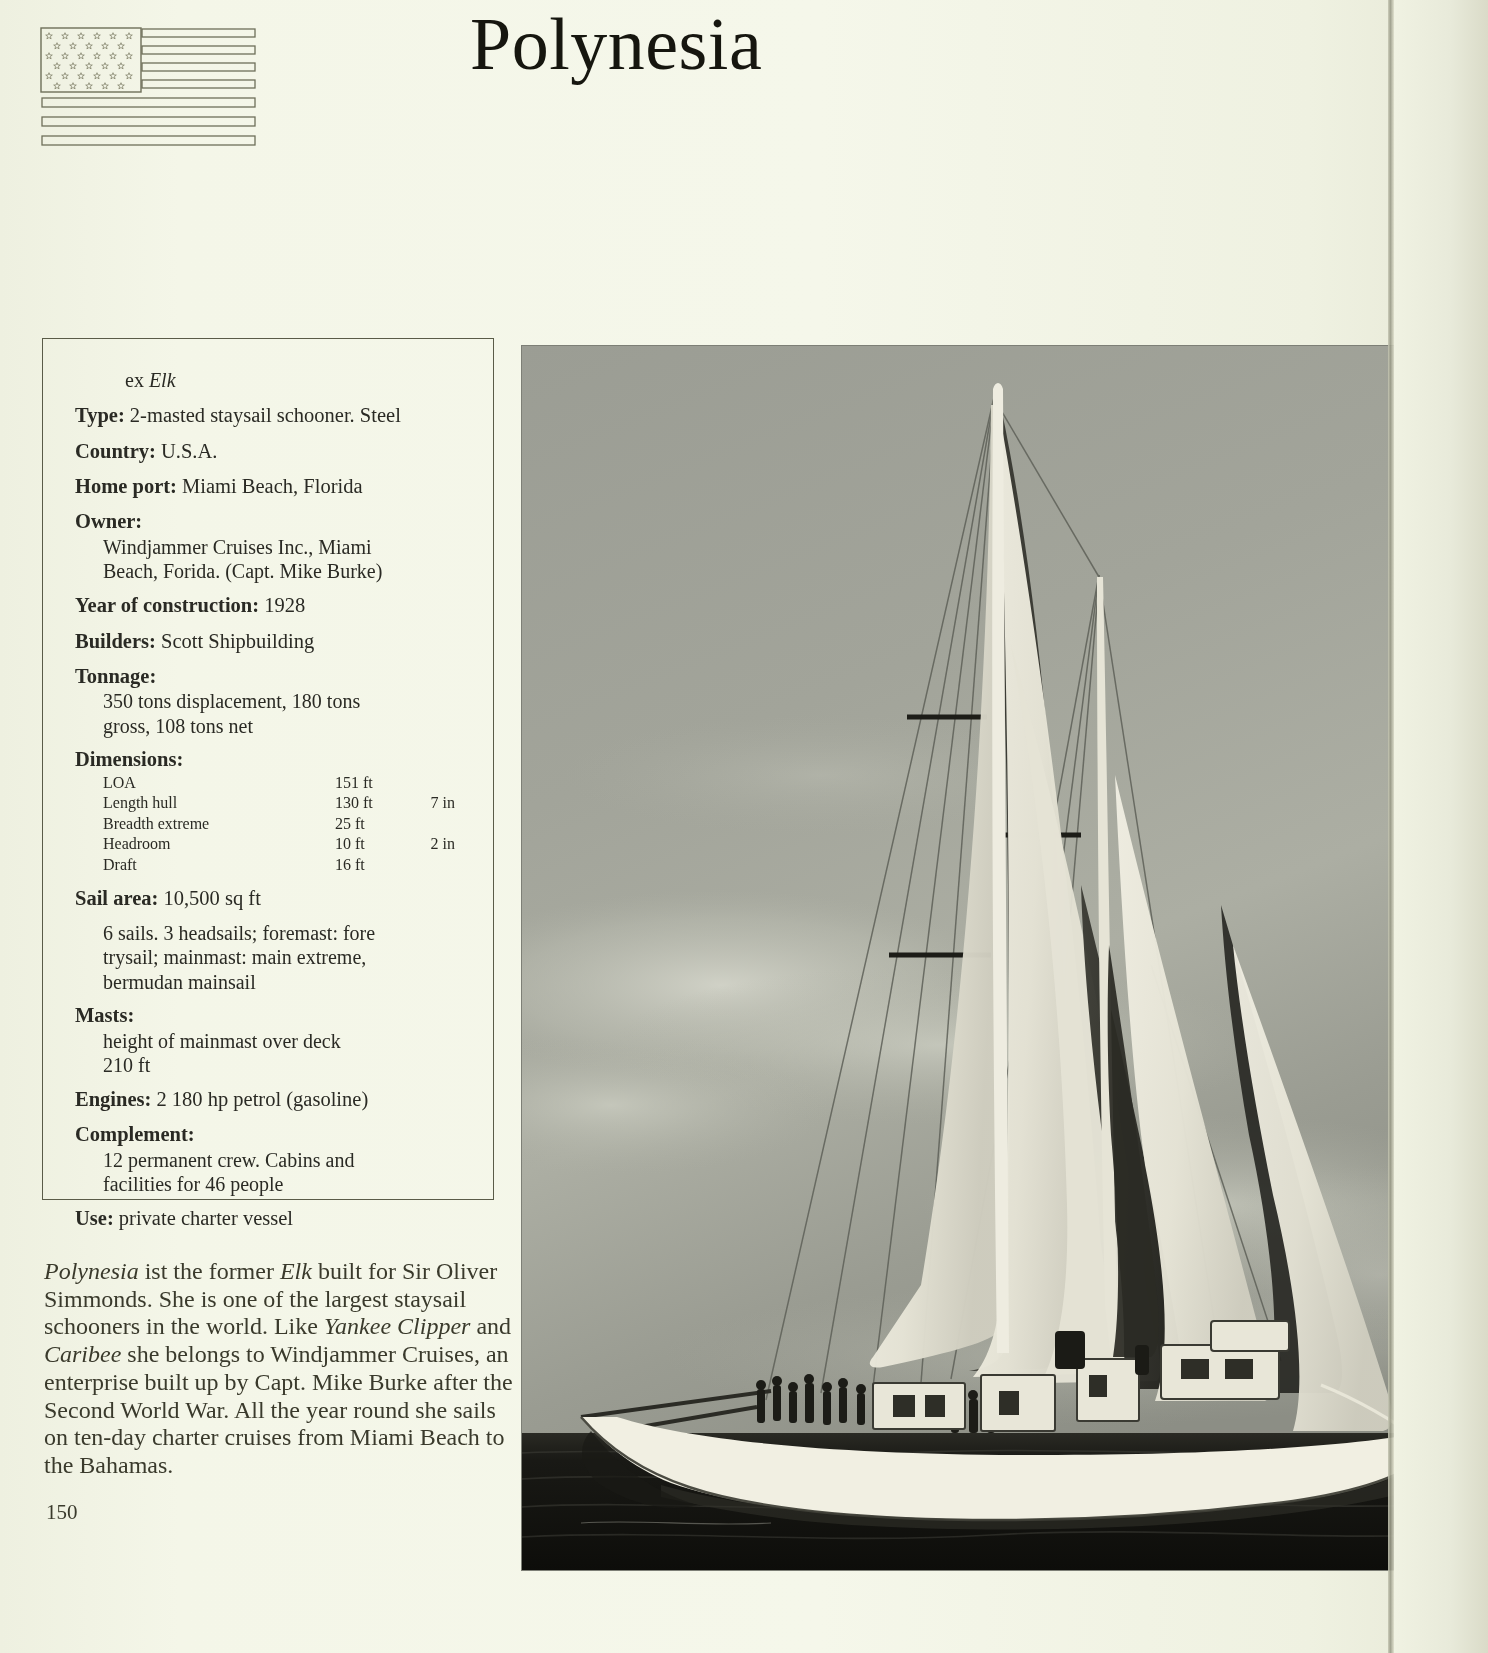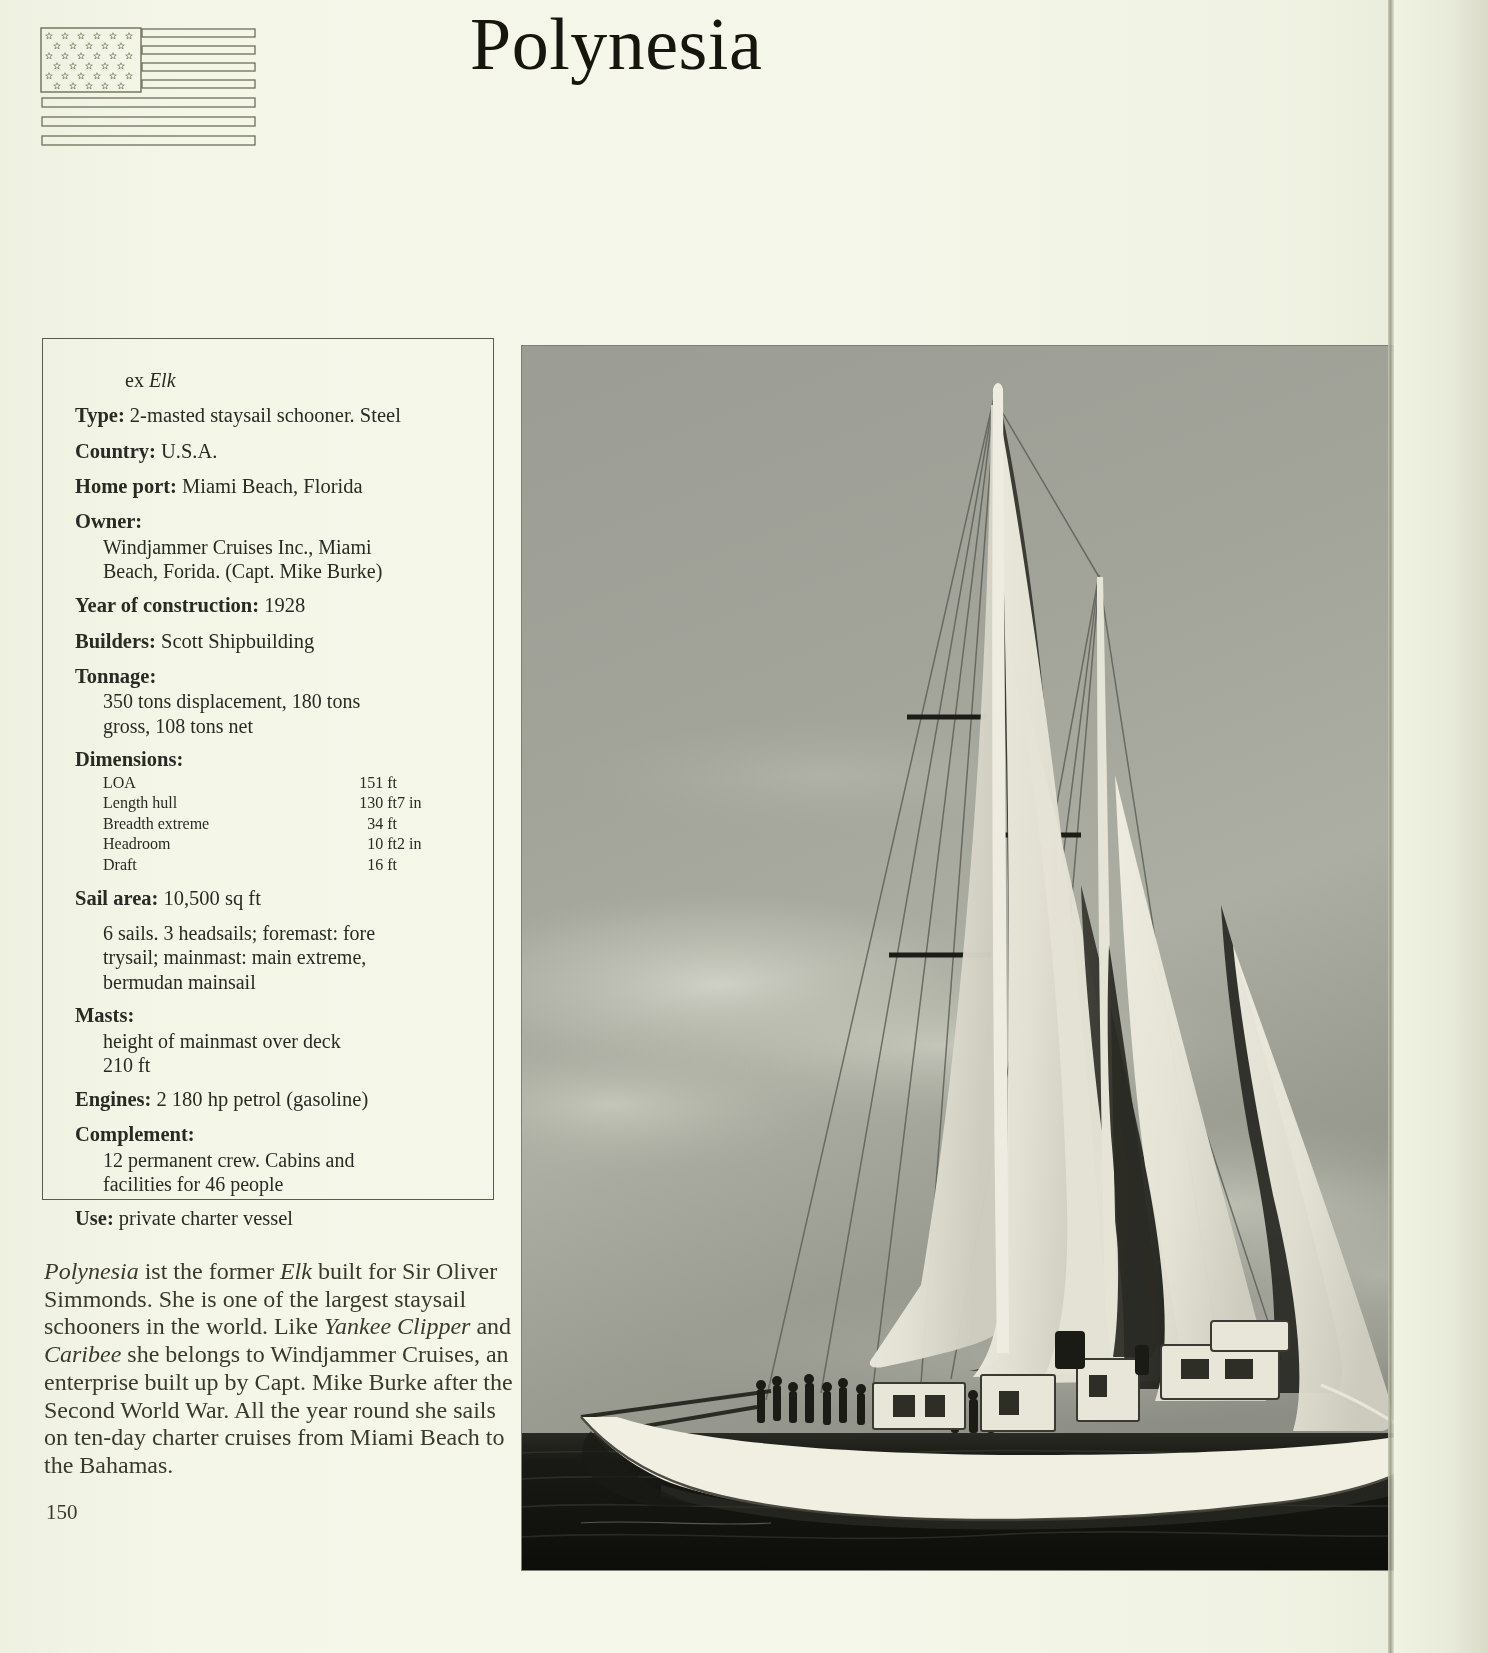--- a/index.html
+++ b/index.html
@@ -49,22 +49,22 @@
   #specinner { padding:30px 0 0 32px; width:392px;font-family:Liberation Serif, serif; }
   .spec-row { font-size:20.5px; line-height:1.30; margin-bottom:9px; }
   .spec-row .k { font-weight:bold; }
   .spec-sub { padding-left:28px; font-size:20px; line-height:1.22; }
   .ex { padding-left:50px; font-size:20px; margin-bottom:10px; }
   .ex i { font-style:italic; }
   .blk-label { font-weight:bold; font-size:20.5px; line-height:1.25; }
   table.dims { border-collapse:collapse; margin-left:28px; font-size:16px; }
   table.dims td { padding:0 0 1px 0; line-height:1.22; white-space:nowrap; }
   td.dname { width:232px; }
-  td.dval  { width:62px; text-align:right; padding-right:6px;margin-top:20px;}
-  td.dval2 { width:58px; text-align:left;margin-top:8px; }
+  td.dval  { width:62px; padding-right:6px;margin-top:20px;}
+  td.dval2 { width:58px; text-align:right;margin-top:8px; }
 
   
   #body-copy {
     position:absolute; left:44px; top:1258px; width:470px;
     font-size:24px; line-height:1.155;
     color:#3a3a2c;
   }
   #body-copy i { font-style:italic; }
   #folio {
     position:absolute; left:46px; top:1500px;
@@ -256,21 +256,21 @@
             <td class="dval">151 ft</td>
             <td class="dval2"></td>
           </tr>
           <tr>
             <td class="dname">Length  hull</td>
             <td class="dval">130 ft</td>
             <td class="dval2">7 in</td>
           </tr>
           <tr>
             <td class="dname">Breadth extreme</td>
-            <td class="dval">34 ft</td>
+            <td class="dval">25 ft</td>
             <td class="dval2"></td>
           </tr>
           <tr>
             <td class="dname">Headroom</td>
             <td class="dval">10 ft</td>
             <td class="dval2">2 in</td>
           </tr>
           <tr>
             <td class="dname">Draft</td>
             <td class="dval">16 ft</td>

